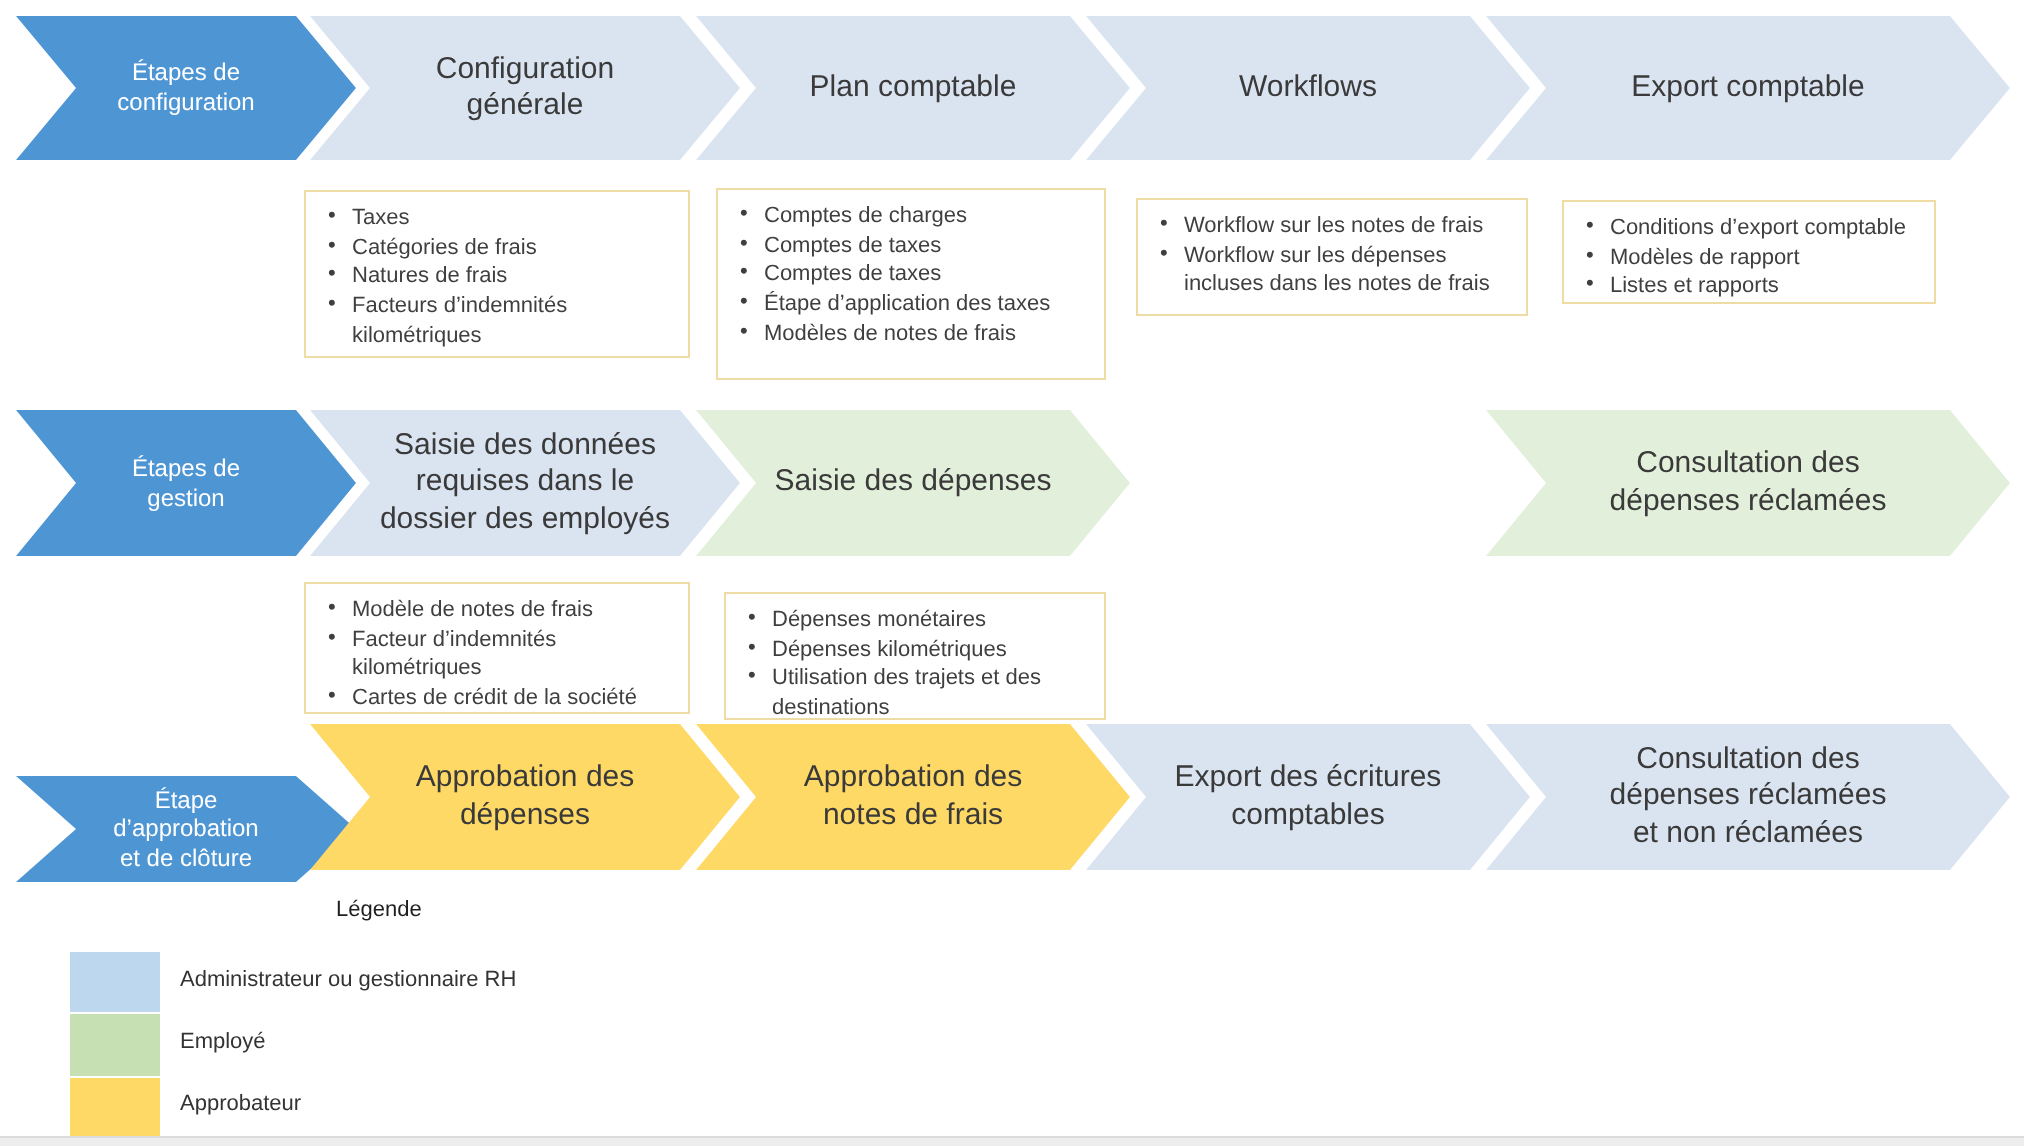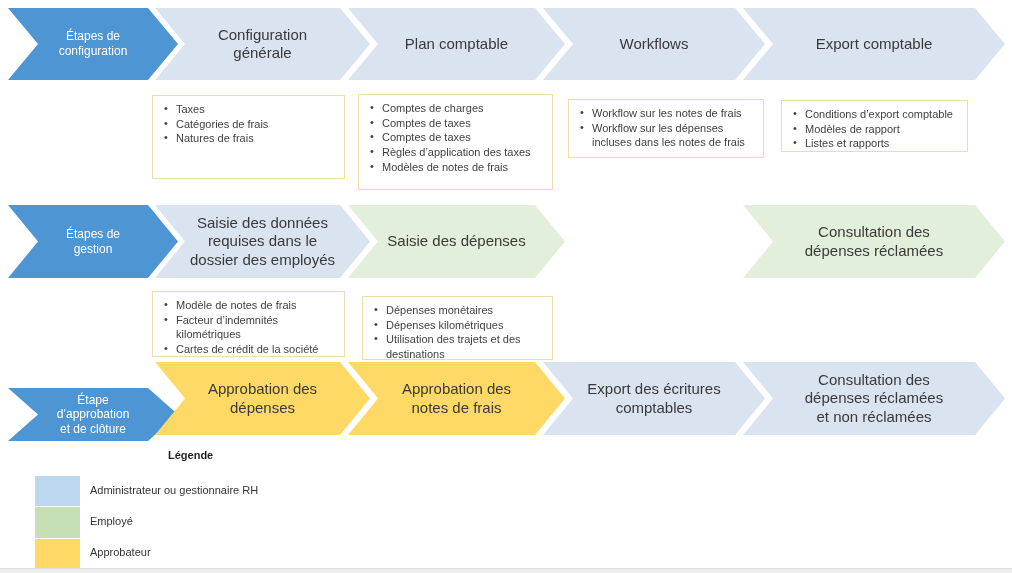--- a/index.html
+++ b/index.html
@@ -19,21 +19,21 @@
   .chev.yellow { background: var(--step-yellow); }
   .chev.step { color: var(--step-title-text); font-size:15px; padding:0 34px; box-sizing:border-box; }
   .bbox {
     position:absolute; background:#ffffff; border:1px solid var(--box-border);
     box-sizing:border-box; padding:6px 4px 4px 6px;
     font-size:11px; color:#3f3f3f; line-height:1.33;
   }
   .bbox ul { list-style:none; margin:0; padding:0; }
   .bbox li { position:relative; padding-left:17px; }
   .bbox li::before { content:"\2022"; position:absolute; left:5px; top:-1px; }
-  .legend-title { position:absolute; font-size:11px; font-weight:bold; color:#1f1f1f; }
+  .legend-title { position:absolute; font-size:11px; font-weight:normal; color:#1f1f1f; }
   .swatch { position:absolute; left:35px; width:45px; }
   .legend-label { position:absolute; left:90px; font-size:11px; color:#333333; }
   .bottom-bar { position:absolute; left:0; right:0; top:568px; height:5px;
     background:#ededed; border-top:1px solid #dcdcdc; }
 </style>
 </head>
 <body>
 
 <div class="canvas">
 
@@ -43,28 +43,29 @@
 générale</div>
   <div class="chev step lblue" style="left:348px; top:8px; width:217px;">Plan comptable</div>
   <div class="chev step lblue" style="left:543px; top:8px; width:222px;">Workflows</div>
   <div class="chev step lblue" style="left:743px; top:8px; width:262px;">Export comptable</div>
 
   <div class="bbox" style="left:152px; top:95px; width:193px; height:84px;">
     <ul>
       <li>Taxes</li>
       <li>Catégories de frais</li>
       <li>Natures de frais</li>
+      <li>Facteurs d’indemnités kilométriques</li>
     </ul>
   </div>
   <div class="bbox" style="left:358px; top:94px; width:195px; height:96px;">
     <ul>
       <li>Comptes de charges</li>
       <li>Comptes de taxes</li>
       <li>Comptes de taxes</li>
-      <li>Règles d’application des taxes</li>
+      <li>Étape d’application des taxes</li>
       <li>Modèles de notes de frais</li>
     </ul>
   </div>
   <div class="bbox" style="left:568px; top:99px; width:196px; height:59px;">
     <ul>
       <li>Workflow sur les notes de frais</li>
       <li>Workflow sur les dépenses incluses dans les notes de frais</li>
     </ul>
   </div>
   <div class="bbox" style="left:781px; top:100px; width:187px; height:52px;">

